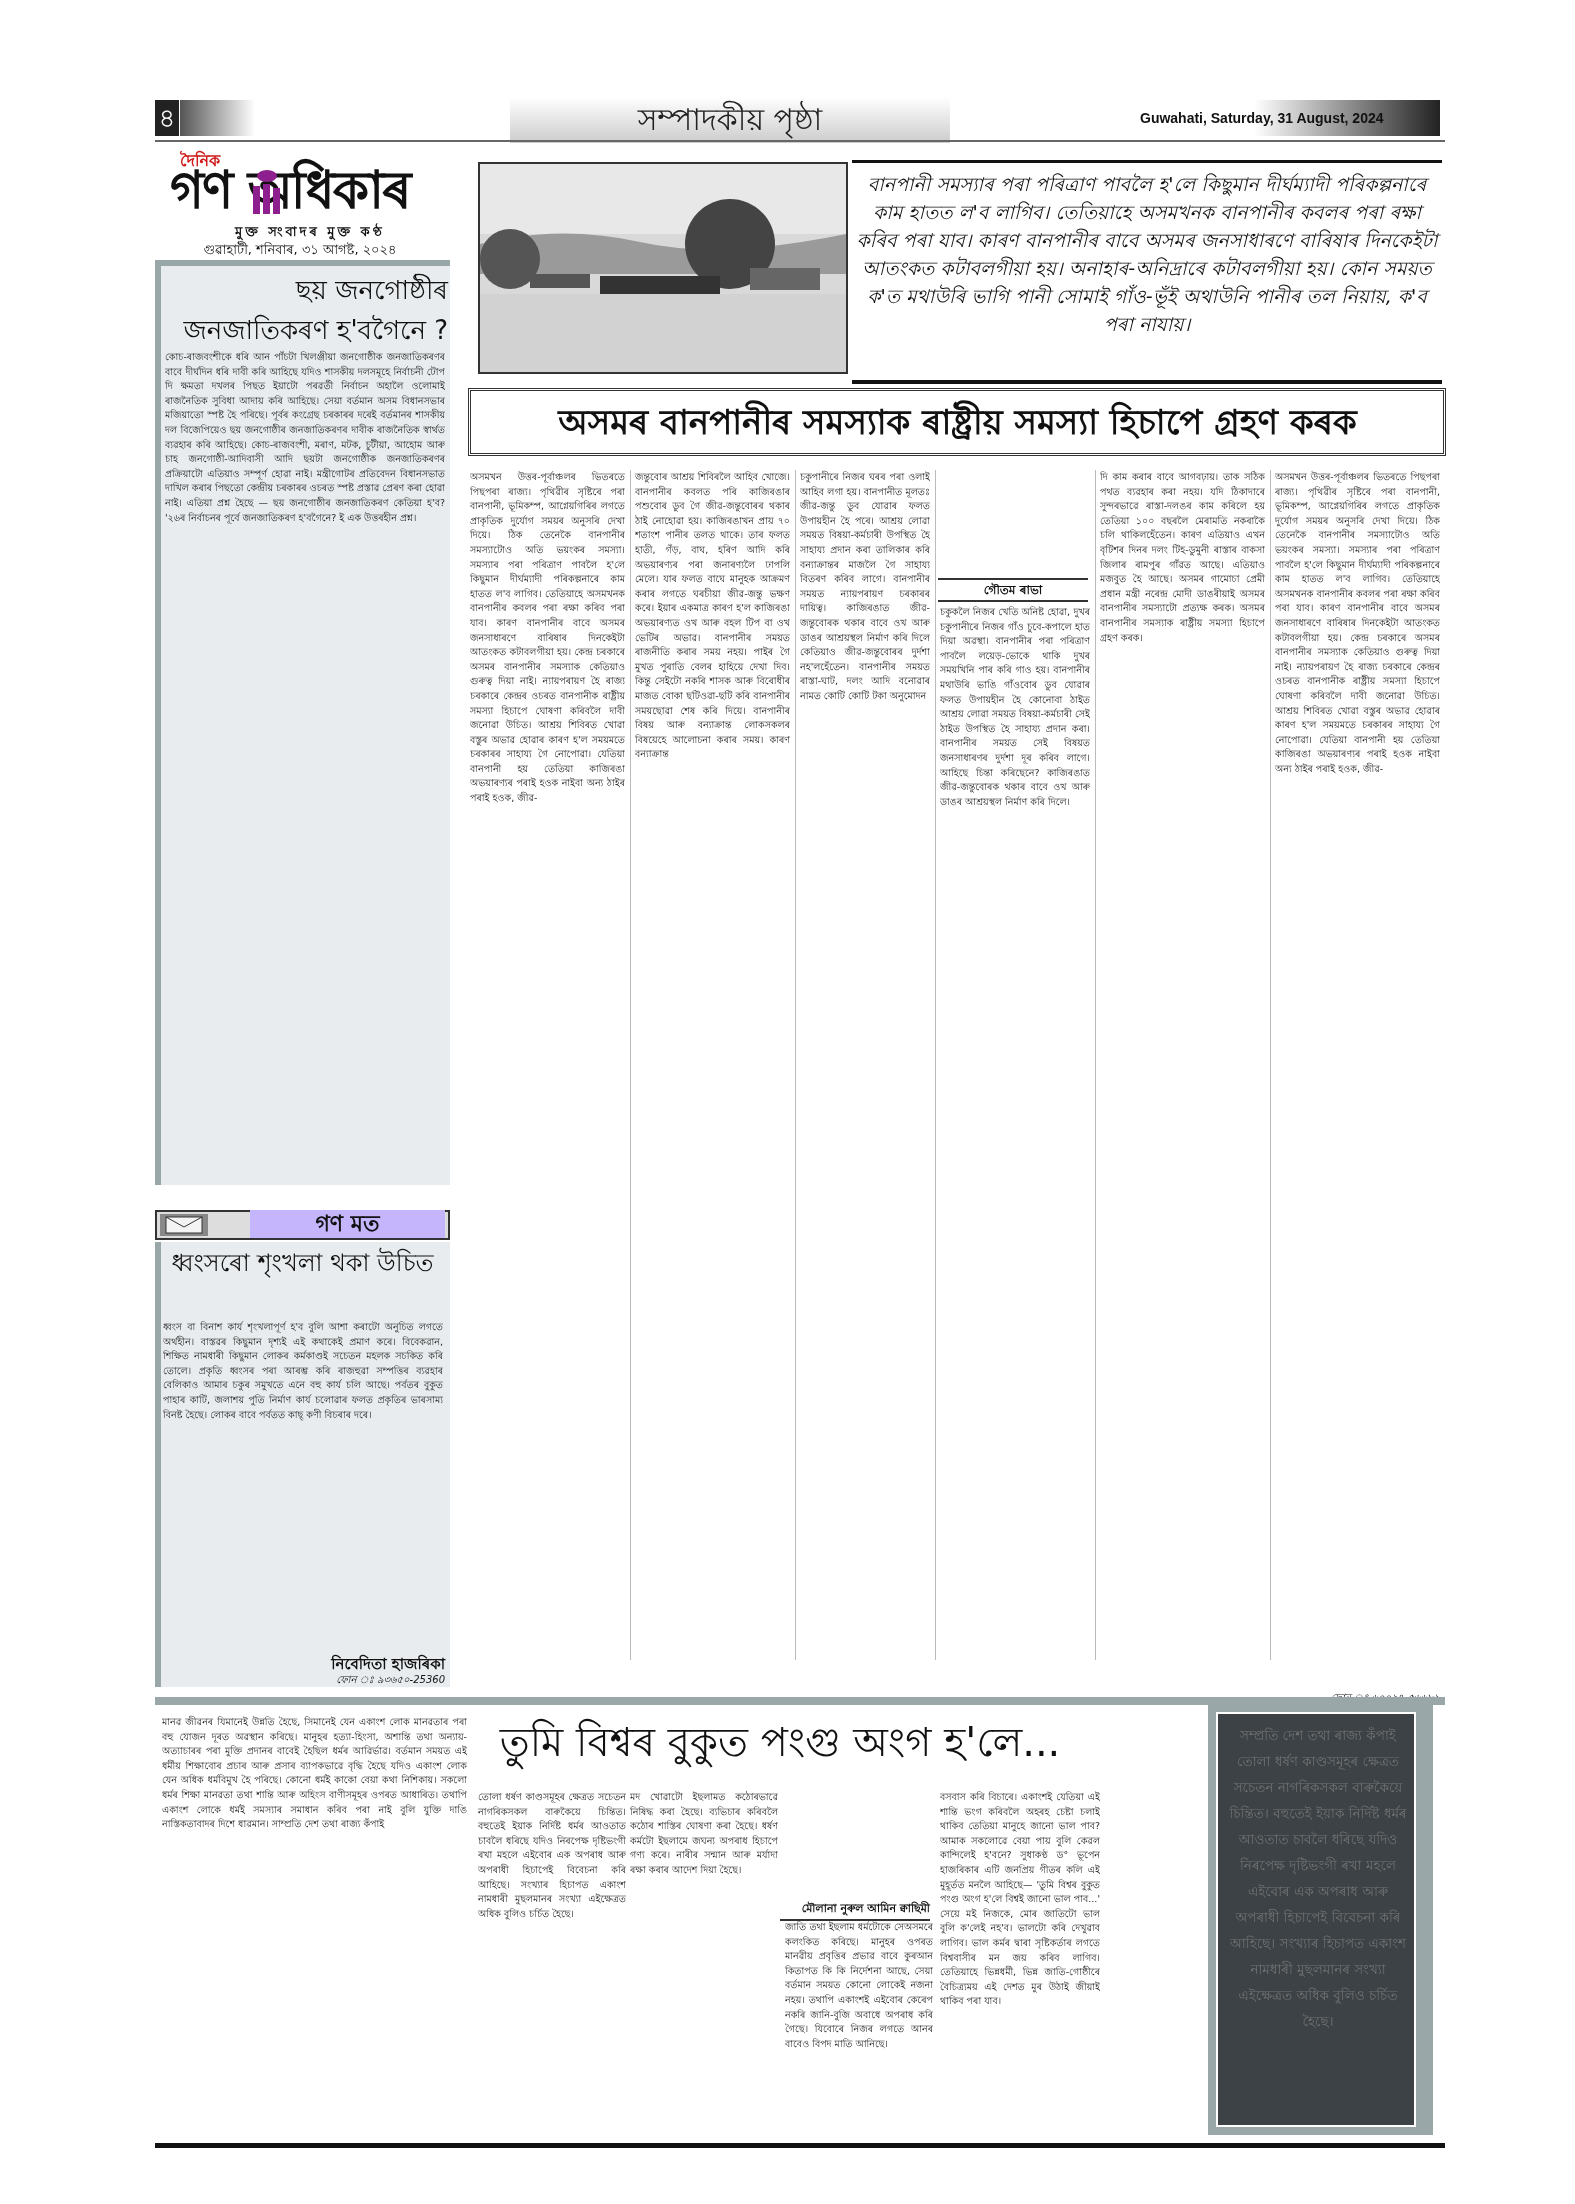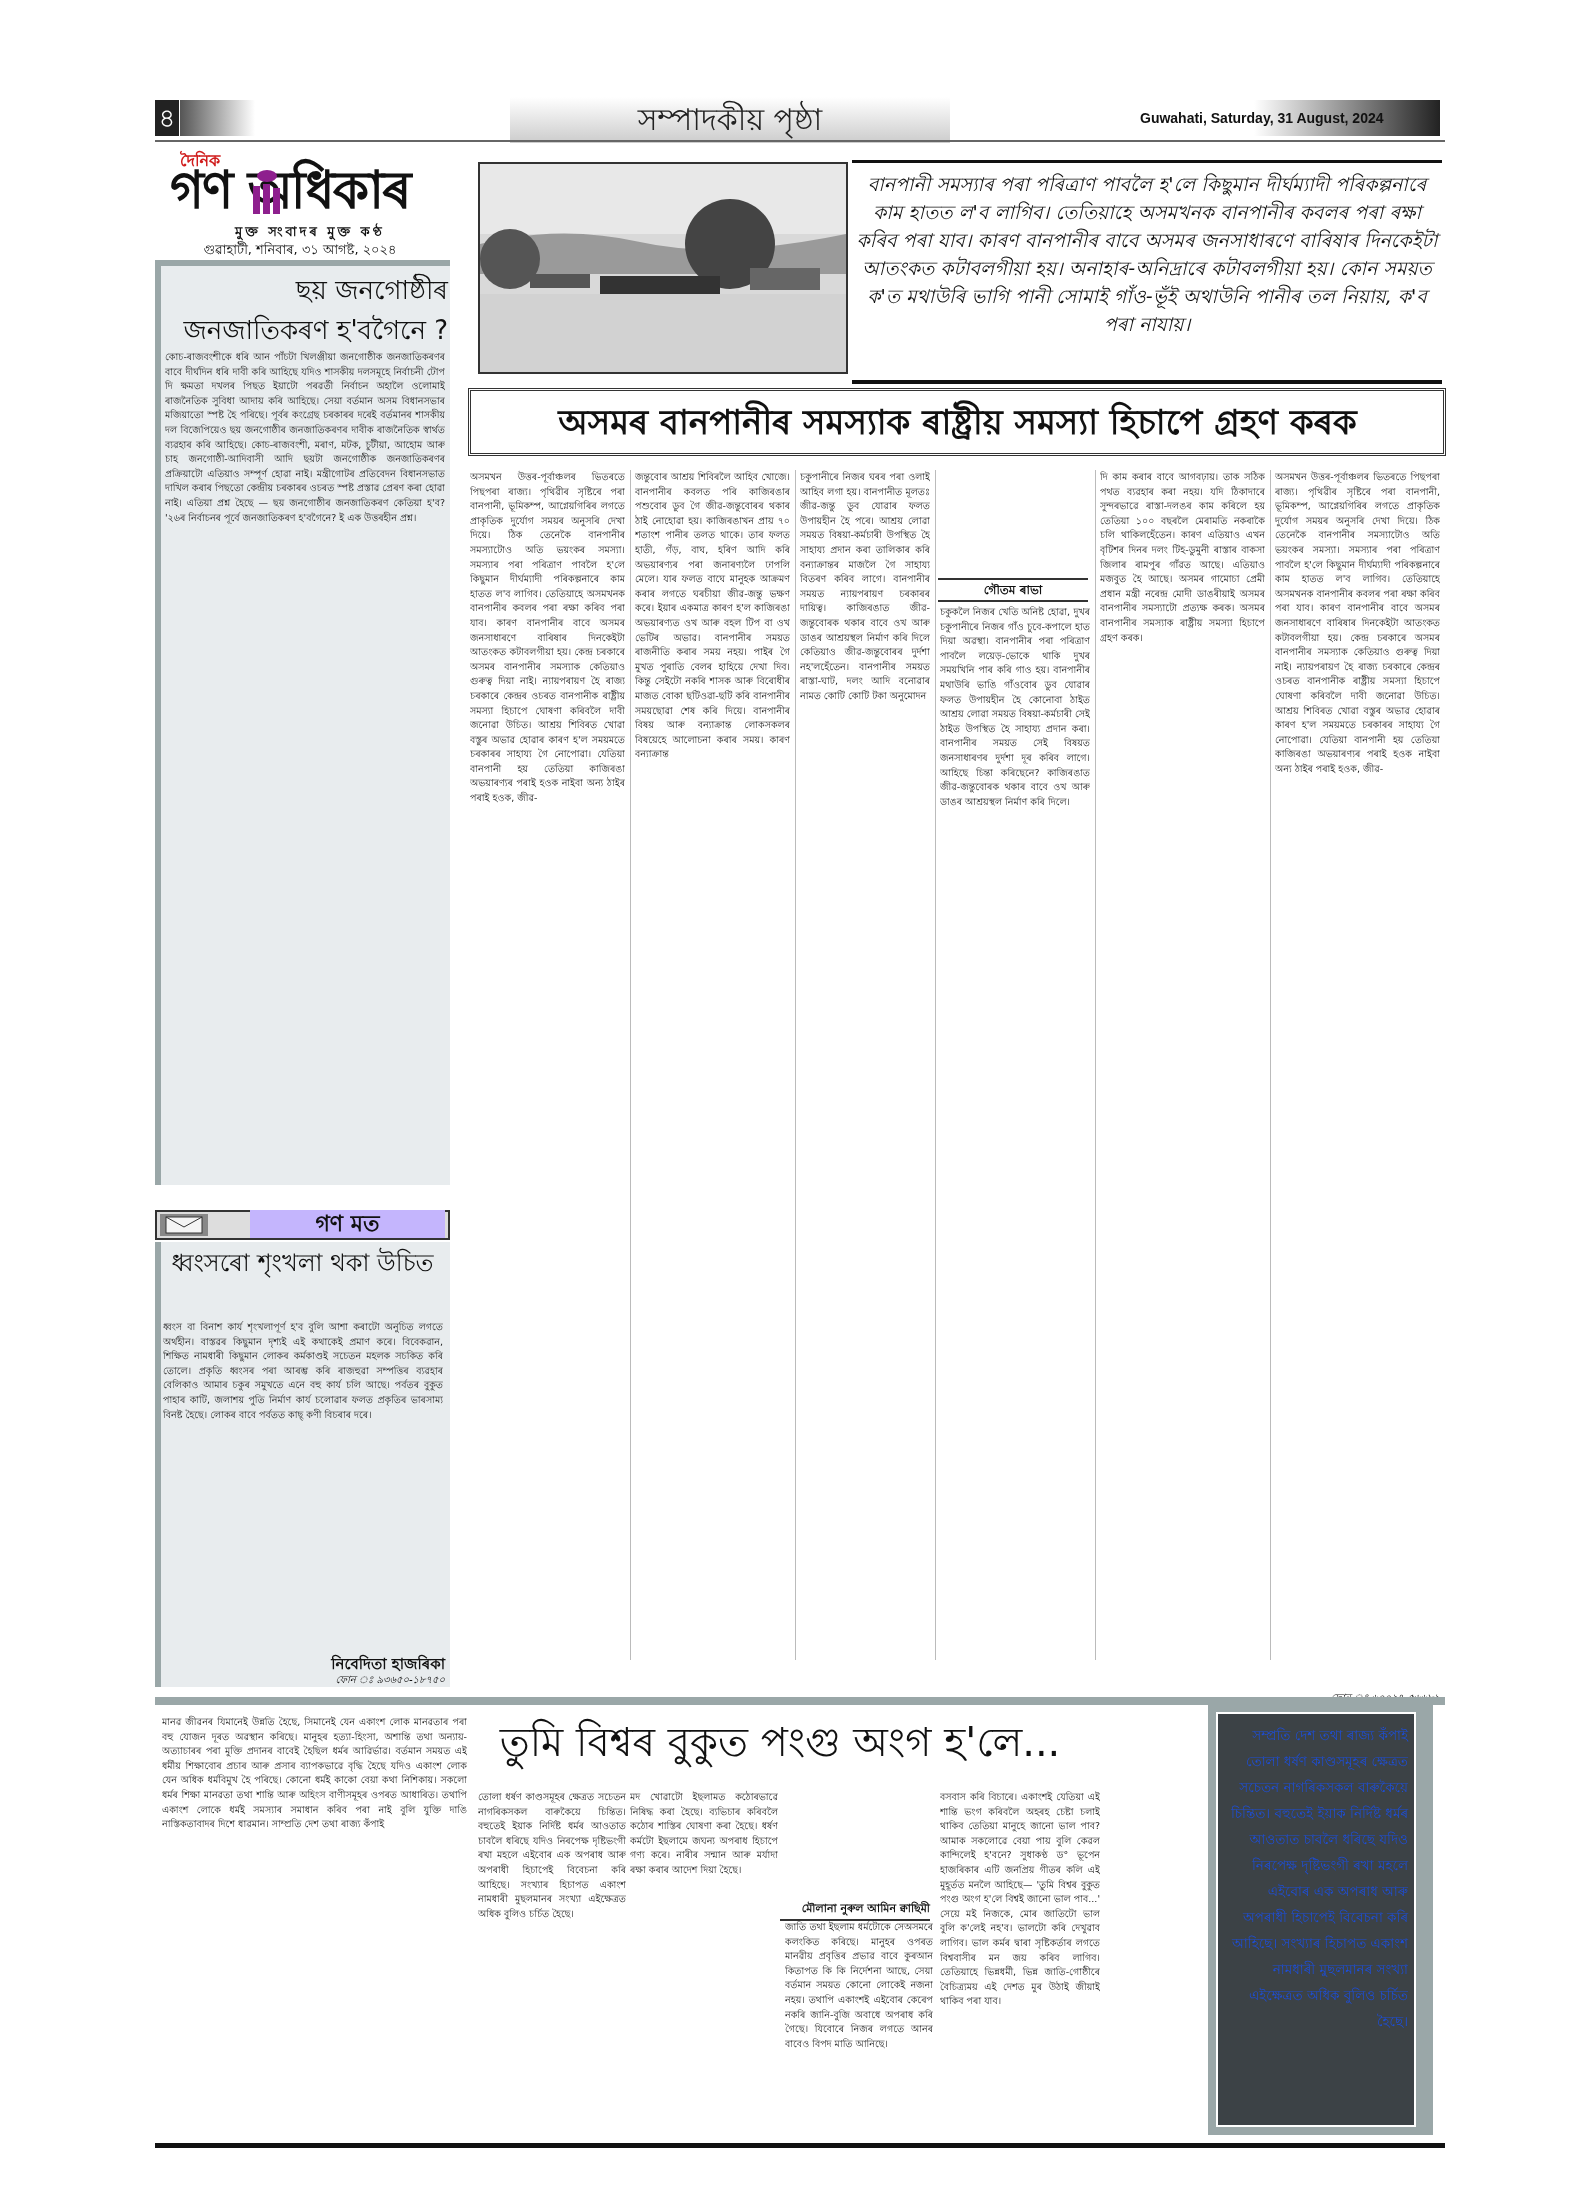--- a/index.html
+++ b/index.html
@@ -45,21 +45,21 @@
   #main-phone{left:1300px;top:1690px;width:140px;font-size:10px;font-style:italic;text-align:right;}
   #sep1{left:155px;top:1697px;width:1290px;height:8px;background:#9aa7a8;}
   
   #a2-lead{left:162px;top:1715px;width:305px;height:450px;}
   #a2-headline{left:470px;top:1712px;width:620px;font-size:40px;font-weight:normal;line-height:60px;text-align:center;}
   .col2{top:1790px;width:148px;height:380px;}
   #a2-byline{left:780px;top:1900px;width:150px;font-weight:bold;font-size:11px;text-align:right;border-bottom:2px solid #333;}
   
   #pull-outer{left:1208px;top:1705px;width:225px;height:430px;background:#9aa7a8;}
   #pull-inner{left:1216px;top:1712px;width:200px;height:415px;background:#3c4246;border:2px solid #fff;box-sizing:border-box;}
-  #pull-text{left:1228px;top:1722px;width:180px;color:#1d4ed8;font-size:13.5px;line-height:26px;text-align:right;}
+  #pull-text{left:1228px;top:1722px;width:180px;color:#737373;font-size:13.5px;line-height:26px;text-align:center;}
   #bottom-rule{left:155px;top:2143px;width:1290px;height:5px;background:#111;}
   .vsep{width:1px;background:#bbb;}
 </style>
 </head>
 <body>
 
 <div id="pgnum" class="abs">৪</div>
 <div id="pgfade" class="abs"></div>
 <div id="section" class="abs">সম্পাদকীয় পৃষ্ঠা</div>
 <div id="dateline" class="abs">Guwahati, Saturday, 31 August, 2024</div>
@@ -85,21 +85,21 @@
   <svg width="48" height="22" viewBox="0 0 48 22">
       <rect x="6" y="3" width="36" height="16" fill="#f4f4f4" stroke="#333"></rect>
       <polyline points="6,3 24,13 42,3" fill="none" stroke="#333"></polyline>
     </svg>
 </div>
 <div id="gm-label" class="abs">গণ মত</div>
 <div id="gm-box" class="abs"></div>
 <div id="gm-title" class="abs">ধ্বংসৰো শৃংখলা থকা উচিত</div>
 <div id="gm-body" class="abs body-text">ধ্বংস বা বিনাশ কাৰ্য শৃংখলাপূৰ্ণ হ'ব বুলি আশা কৰাটো অনুচিত লগতে অৰ্থহীন। বাস্তৱৰ কিছুমান দৃশ্যই এই কথাকেই প্ৰমাণ কৰে। বিবেকৱান, শিক্ষিত নামধাৰী কিছুমান লোকৰ কৰ্মকাণ্ডই সচেতন মহলক সচকিত কৰি তোলে। প্ৰকৃতি ধ্বংসৰ পৰা আৰম্ভ কৰি ৰাজহুৱা সম্পত্তিৰ ব্যৱহাৰ বেলিকাও আমাৰ চকুৰ সমুখতে এনে বহু কাৰ্য চলি আছে। পৰ্বতৰ বুকুত পাহাৰ কাটি, জলাশয় পুতি নিৰ্মাণ কাৰ্য চলোৱাৰ ফলত প্ৰকৃতিৰ ভাৰসাম্য বিনষ্ট হৈছে। লোকৰ বাবে পৰ্বতত কাছ্ কণী বিচৰাৰ দৰে।</div>
 <div id="gm-author" class="abs">নিবেদিতা হাজৰিকা</div>
-<div id="gm-phone" class="abs">ফোন ঃ ৯৩৬৫০-১৮৭৫০</div>
+<div id="gm-phone" class="abs">ফোন ঃ ৯৩৬৫০-25360</div>
 
 <div id="photo" class="abs">
   <svg width="366" height="208" viewBox="0 0 366 208">
     <rect width="366" height="208" fill="#d9d9d9"></rect>
     <rect y="0" width="366" height="70" fill="#e8e8e8"></rect>
     <path d="M0,80 Q80,60 160,78 T366,70 L366,110 L0,110Z" fill="#9a9a9a"></path>
     <circle cx="30" cy="95" r="30" fill="#555"></circle>
     <circle cx="250" cy="80" r="45" fill="#444"></circle>
     <rect x="120" y="112" width="120" height="18" fill="#333"></rect>
     <rect x="50" y="110" width="60" height="14" fill="#555"></rect>

